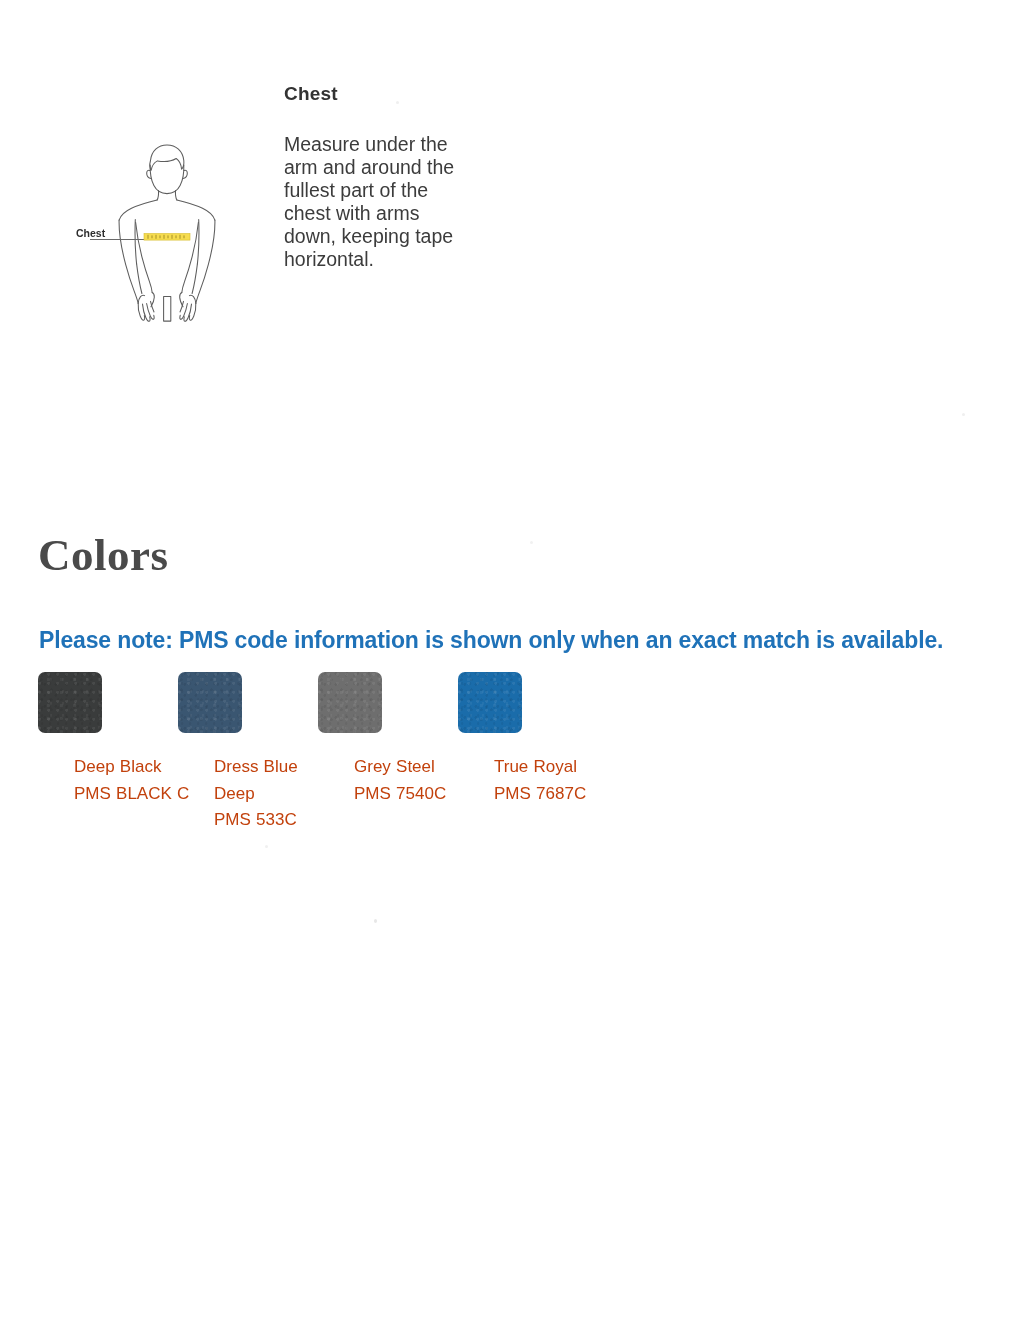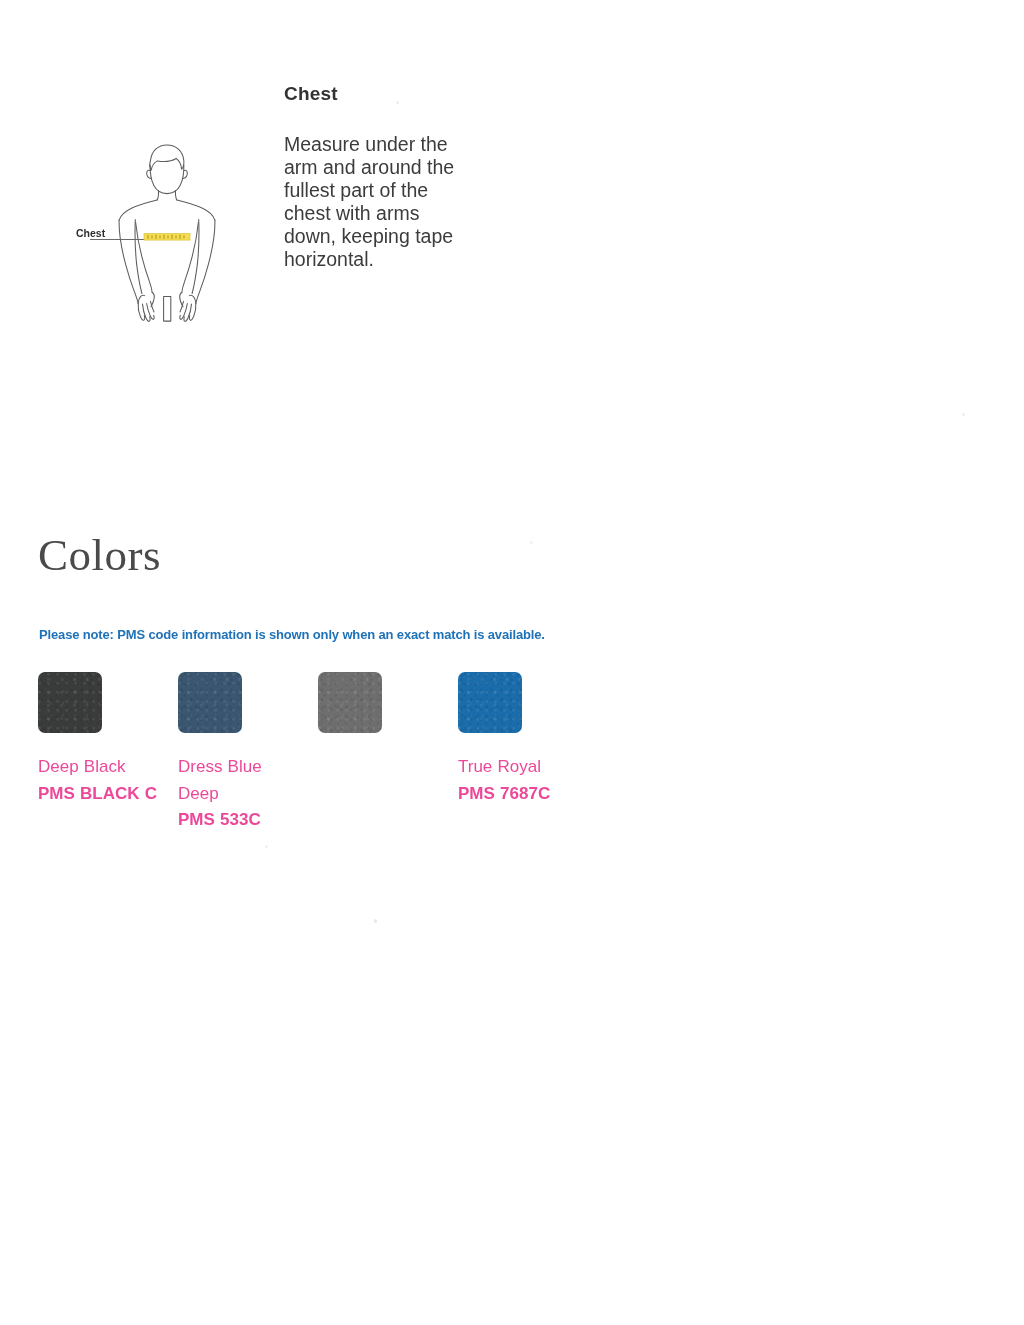--- a/index.html
+++ b/index.html
@@ -66,33 +66,33 @@
     pointer-events: none;
   }
   #colors-section > * { pointer-events: auto; }
 
   #colors-heading {
     position: absolute;
     left: 38px;
     top: 533px;
     font-family: "Liberation Serif", serif;
     font-size: 45px;
-    font-weight: 400;
+    font-weight: 700;
     color: #4a4a4a;
     line-height: 1;
     margin: 0;
     letter-spacing: 0.5px;
     text-align: center;
   }
 
   #pms-note {
     position: absolute;
     left: 39px;
     top: 627px;
-    font-size: 13px;
+    font-size: 23px;
     font-weight: bold;
     color: #1f72b8;
     letter-spacing: -0.15px;
     white-space: nowrap;
     margin: 0;
   }
 
   #color-swatch-list {
     position: absolute;
     left: 38px;
@@ -124,26 +124,27 @@
       radial-gradient(circle at 34% 77%, rgba(0,0,0,0.065) 0 1.2px, transparent 1.5px),
       radial-gradient(circle at 8% 62%, rgba(255,255,255,0.05) 0 1.1px, transparent 1.4px),
       radial-gradient(circle at 52% 44%, rgba(0,0,0,0.05) 0 1.1px, transparent 1.4px);
     background-size: 9px 9px, 11px 11px, 13px 13px, 10px 10px, 12px 12px, 8px 8px;
     mix-blend-mode: normal;
   }
   .swatch-label {
     margin-top: 21px;
     font-size: 17px;
     line-height: 26.5px;
-    color: #ec4899;
+    color: #c2410c;
     width: 125px;
     word-spacing: 0.5px;
+    margin-left: 36px;
   }
   .swatch-name { display: block; }
-  .swatch-pms { display: block; font-weight: bold; }
+  .swatch-pms { display: block; }
 
   
   .scan-speck {
     position: absolute;
     background: #c9c9c9;
     border-radius: 50%;
   }
 </style>
 </head>
 <body>
@@ -246,20 +247,24 @@
     <div class="color-swatch-item">
       <div class="swatch-chip" style="background:#3a5671"></div>
       <div class="swatch-label">
         <span class="swatch-name">Dress Blue Deep</span>
         <span class="swatch-pms">PMS 533C</span>
       </div>
     </div>
 
     <div class="color-swatch-item">
       <div class="swatch-chip" style="background:#6e6e6e"></div>
+      <div class="swatch-label">
+        <span class="swatch-name">Grey Steel</span>
+        <span class="swatch-pms">PMS 7540C</span>
+      </div>
     </div>
 
     <div class="color-swatch-item">
       <div class="swatch-chip" style="background:#1a6caa"></div>
       <div class="swatch-label">
         <span class="swatch-name">True Royal</span>
         <span class="swatch-pms">PMS 7687C</span>
       </div>
     </div>
 

